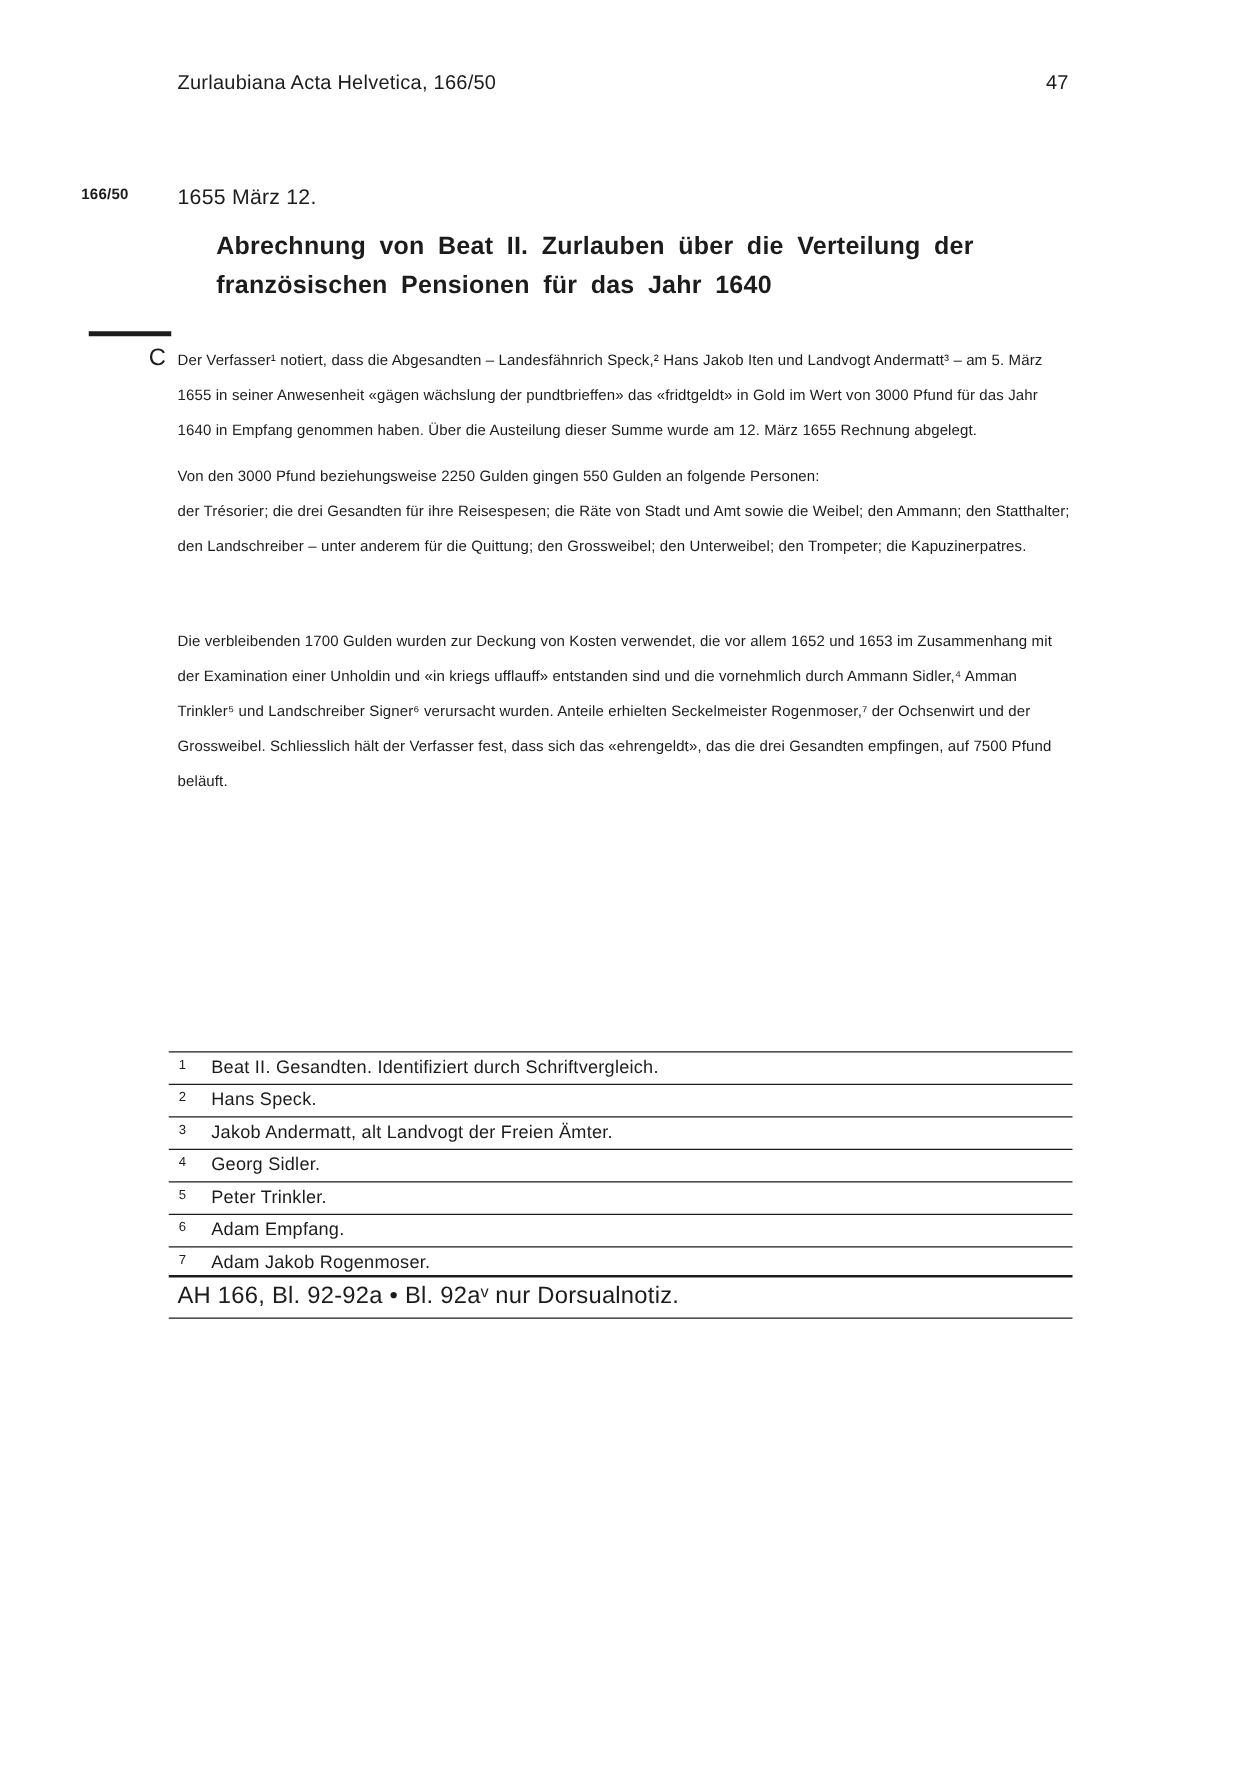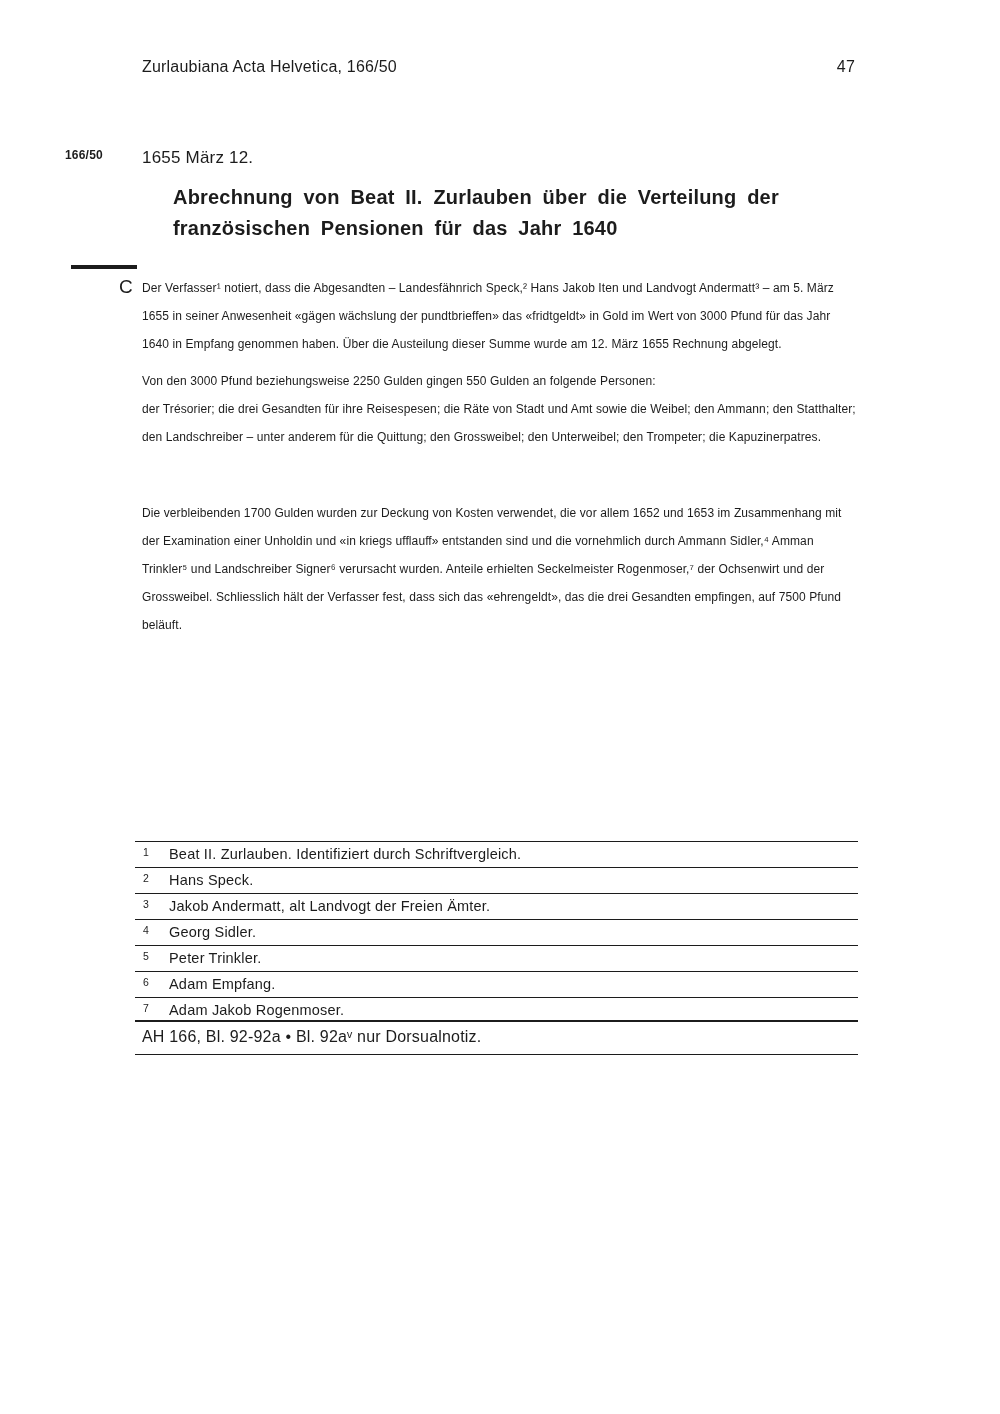--- a/index.html
+++ b/index.html
@@ -131,21 +131,21 @@
     position: absolute;
     top: 1020px;
     left: 135px;
     width: 723px;
     border-top: 2.5px solid #1c1c1c;
     border-bottom: 1.5px solid #1c1c1c;
     padding: 4px 0 7px 0;
   }
   .source-text {
     padding-left: 7px;
-    font-size: 16px;
+    font-size: 19px;
     line-height: 21px;
     letter-spacing: 0.2px;
   }
 </style>
 </head>
 <body>
 
 <div class="page">
 
   <div class="running-head">
@@ -168,21 +168,21 @@
   <div class="regest">
     <p>Der Verfasser¹ notiert, dass die Abgesandten – Landesfähnrich Speck,² Hans Jakob Iten und Landvogt Andermatt³ – am 5. März 1655 in seiner Anwesenheit «gägen wächslung der pundtbrieffen» das «fridtgeldt» in Gold im Wert von 3000 Pfund für das Jahr 1640 in Empfang genommen haben. Über die Austeilung dieser Summe wurde am 12. März 1655 Rechnung abgelegt.</p>
     <p>Von den 3000 Pfund beziehungsweise 2250 Gulden gingen 550 Gulden an folgende Personen:
 der Trésorier; die drei Gesandten für ihre Reisespesen; die Räte von Stadt und Amt sowie die Weibel; den Ammann; den Statthalter; den Landschreiber – unter anderem für die Quittung; den Grossweibel; den Unterweibel; den Trompeter; die Kapuzinerpatres.</p>
     <p>Die verbleibenden 1700 Gulden wurden zur Deckung von Kosten verwendet, die vor allem 1652 und 1653 im Zusammenhang mit der Examination einer Unholdin und «in kriegs ufflauff» entstanden sind und die vornehmlich durch Ammann Sidler,⁴ Amman Trinkler⁵ und Landschreiber Signer⁶ verursacht wurden. Anteile erhielten Seckelmeister Rogenmoser,⁷ der Ochsenwirt und der Grossweibel. Schliesslich hält der Verfasser fest, dass sich das «ehrengeldt», das die drei Gesandten empfingen, auf 7500 Pfund beläuft.</p>
   </div>
 
   <div class="footnotes">
     <div class="footnote">
       <span class="footnote-num">1</span>
-      <span class="footnote-text">Beat II. Zurlauben. Identifiziert durch Schriftvergleich.</span>
+      <span class="footnote-text">Beat II. Gesandten. Identifiziert durch Schriftvergleich.</span>
     </div>
     <div class="footnote">
       <span class="footnote-num">2</span>
       <span class="footnote-text">Hans Speck.</span>
     </div>
     <div class="footnote">
       <span class="footnote-num">3</span>
       <span class="footnote-text">Jakob Andermatt, alt Landvogt der Freien Ämter.</span>
     </div>
     <div class="footnote">

